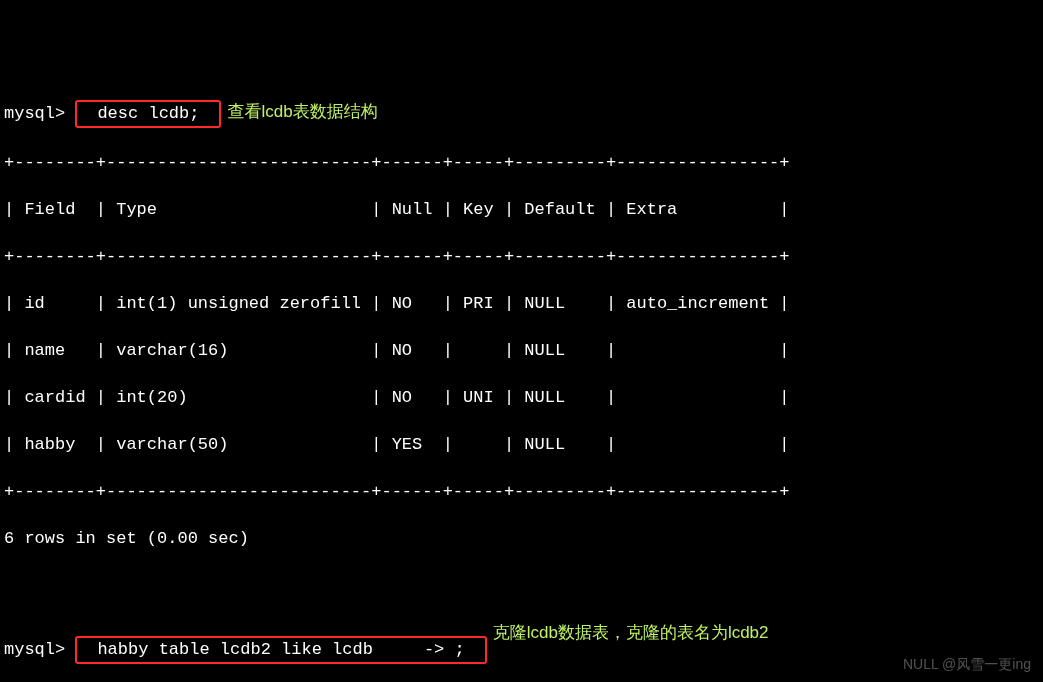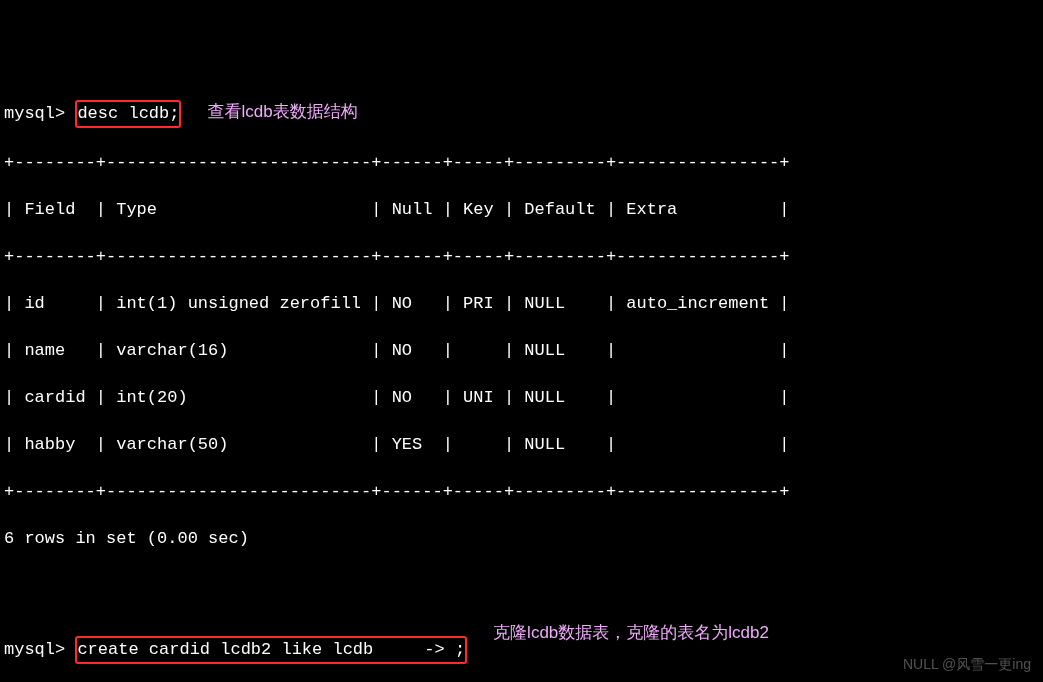--- a/index.html
+++ b/index.html
@@ -14,29 +14,29 @@
       position: relative;
       width: 1043px;
       height: 682px;
       box-sizing: border-box;
       overflow: hidden;
     }
     .prompt { display:inline; }
     .redbox {
       border: 2px solid #ff2a2a;
       border-radius: 3px;
-      padding: 0px 0;
+      padding: 0px 20px;
       display: inline-block;
     }
     .annot {
-      color: #f0abfc;
+      color: #bef264;
       font-family: "Microsoft YaHei", "SimSun", sans-serif;
       font-size: 17px;
       display: inline-block;
-      margin-left: 26px;
+      margin-left: 6px;
       white-space: normal;
       vertical-align: 1px;
     }
     .watermark {
       position: absolute;
       right: 12px;
       bottom: 6px;
       color: rgba(200,200,200,0.4);
       font-family: "Microsoft YaHei", sans-serif;
       font-size: 14px;
@@ -53,21 +53,21 @@
 <div class="line">+--------+--------------------------+------+-----+---------+----------------+</div>
 <div class="line">| Field  | Type                     | Null | Key | Default | Extra          |</div>
 <div class="line">+--------+--------------------------+------+-----+---------+----------------+</div>
 <div class="line">| id     | int(1) unsigned zerofill | NO   | PRI | NULL    | auto_increment |</div>
 <div class="line">| name   | varchar(16)              | NO   |     | NULL    |                |</div>
 <div class="line">| cardid | int(20)                  | NO   | UNI | NULL    |                |</div>
 <div class="line">| habby  | varchar(50)              | YES  |     | NULL    |                |</div>
 <div class="line">+--------+--------------------------+------+-----+---------+----------------+</div>
 <div class="line">6 rows in set (0.00 sec)</div>
 <div class="line">&nbsp;</div>
-<div class="cmdwrap"><span class="prompt">mysql&gt;</span> <span class="redbox" style="padding-top:0;padding-bottom:0;"><span style="white-space:pre;">create cardid lcdb2 like lcdb</span>
+<div class="cmdwrap"><span class="prompt">mysql&gt;</span> <span class="redbox" style="padding-top:0;padding-bottom:0;"><span style="white-space:pre;">habby table lcdb2 like lcdb</span>
 <span style="white-space:pre;">    -&gt;</span> <span style="white-space:pre;">;</span>                          </span><span class="annot" style="vertical-align:16px;">克隆lcdb数据表，克隆的表名为lcdb2</span></div>
 
 
 
 
 
 
 
 
 

